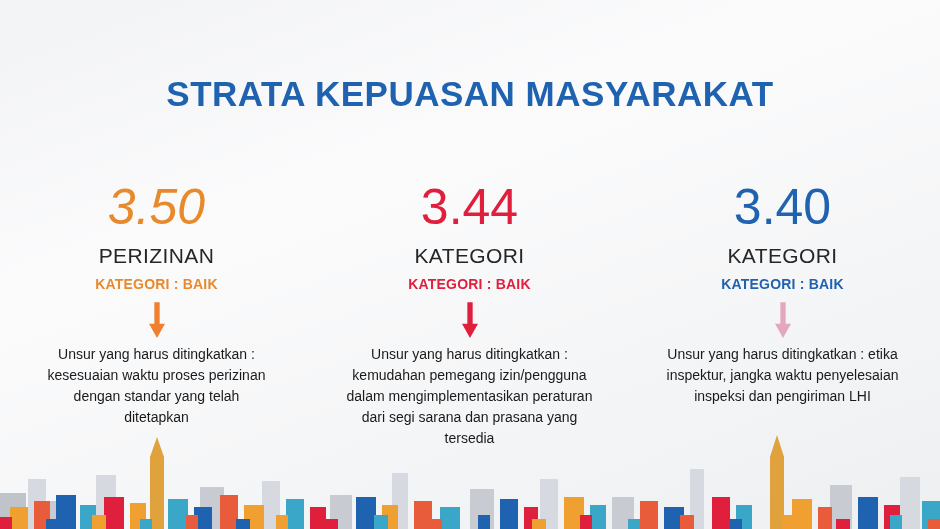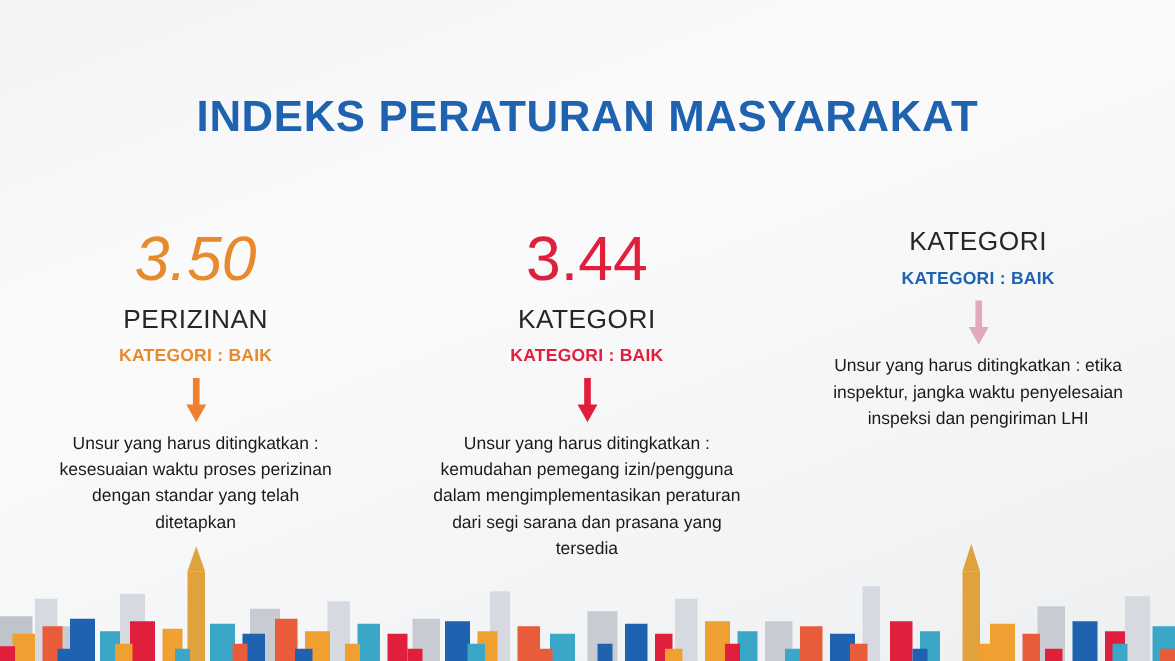--- a/index.html
+++ b/index.html
@@ -102,21 +102,21 @@
     height: 120px;
     pointer-events: none;
   }
 </style>
 </head>
 <body>
 
 <div class="slide">
 
   <div class="title-block">
-    <span>INDEKS PERATURAN MASYARAKAT</span>
+    <span>STRATA KEPUASAN MASYARAKAT</span>
   </div>
 
   <div class="columns">
 
     <div class="col c1">
       <div class="score">3.50</div>
       <div class="label">PERIZINAN</div>
       <div class="kategori">KATEGORI : BAIK</div>
       <div class="arrow-wrap">
         <svg class="arrow" width="18" height="42" viewBox="0 0 18 42">
@@ -132,20 +132,21 @@
       <div class="kategori">KATEGORI : BAIK</div>
       <div class="arrow-wrap">
         <svg class="arrow" width="18" height="42" viewBox="0 0 18 42">
           <polygon points="6,0 12,0 12,24 18,24 9,40 0,24 6,24" fill="#e01f3d"></polygon>
         </svg>
       </div>
       <div class="note col2-note">Unsur yang harus ditingkatkan : kemudahan pemegang izin/pengguna dalam mengimplementasikan peraturan dari segi sarana dan prasana yang tersedia</div>
     </div>
 
     <div class="col c3">
+      <div class="score">3.40</div>
       <div class="label">KATEGORI</div>
       <div class="kategori">KATEGORI : BAIK</div>
       <div class="arrow-wrap">
         <svg class="arrow" width="18" height="42" viewBox="0 0 18 42">
           <polygon points="6,0 12,0 12,24 18,24 9,40 0,24 6,24" fill="#e3a8bc"></polygon>
         </svg>
       </div>
       <div class="note col3-note">Unsur yang harus ditingkatkan : etika inspektur, jangka waktu penyelesaian inspeksi dan pengiriman LHI</div>
     </div>
 

